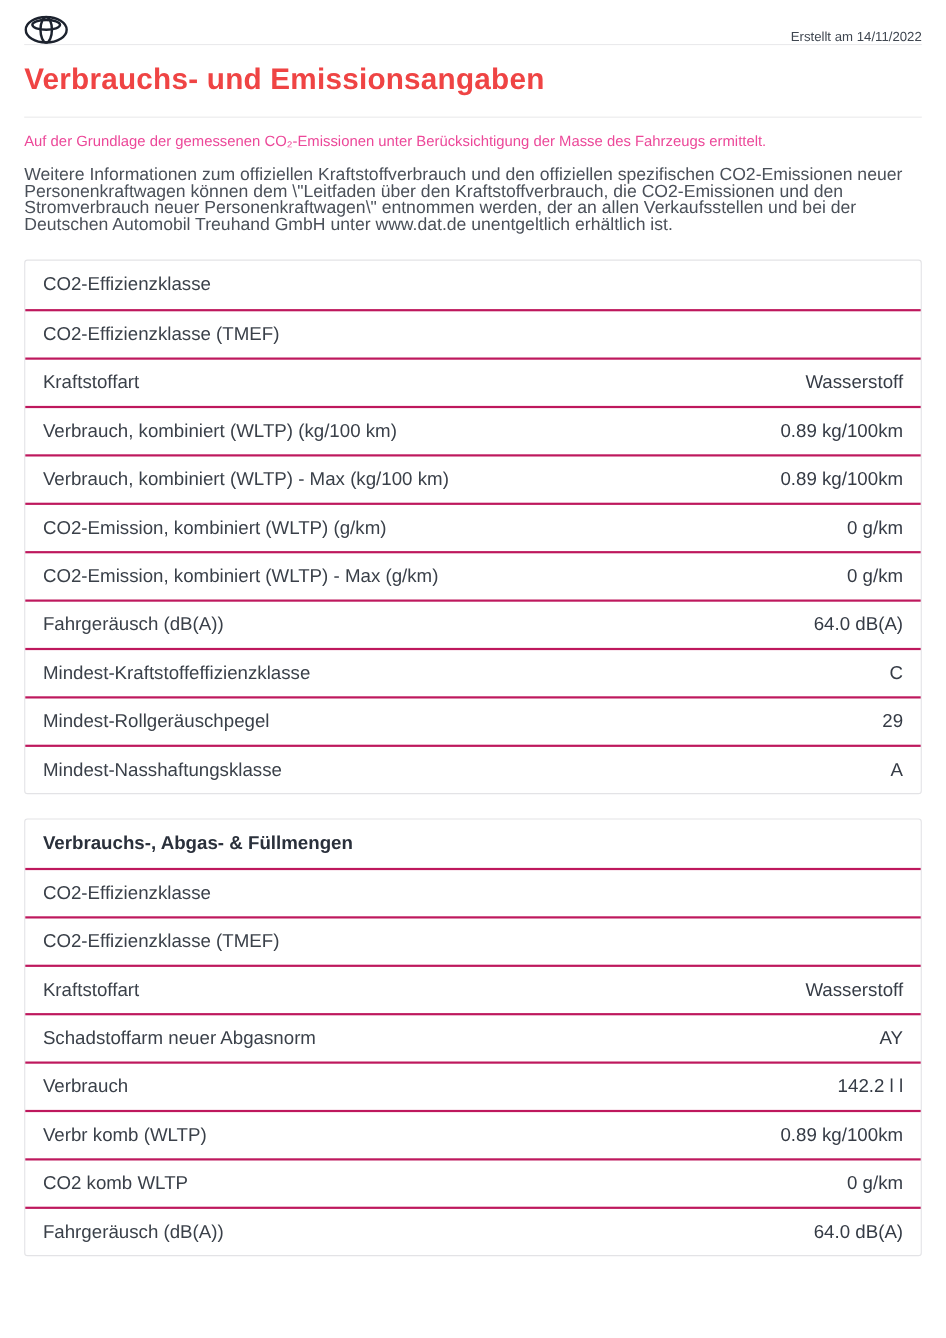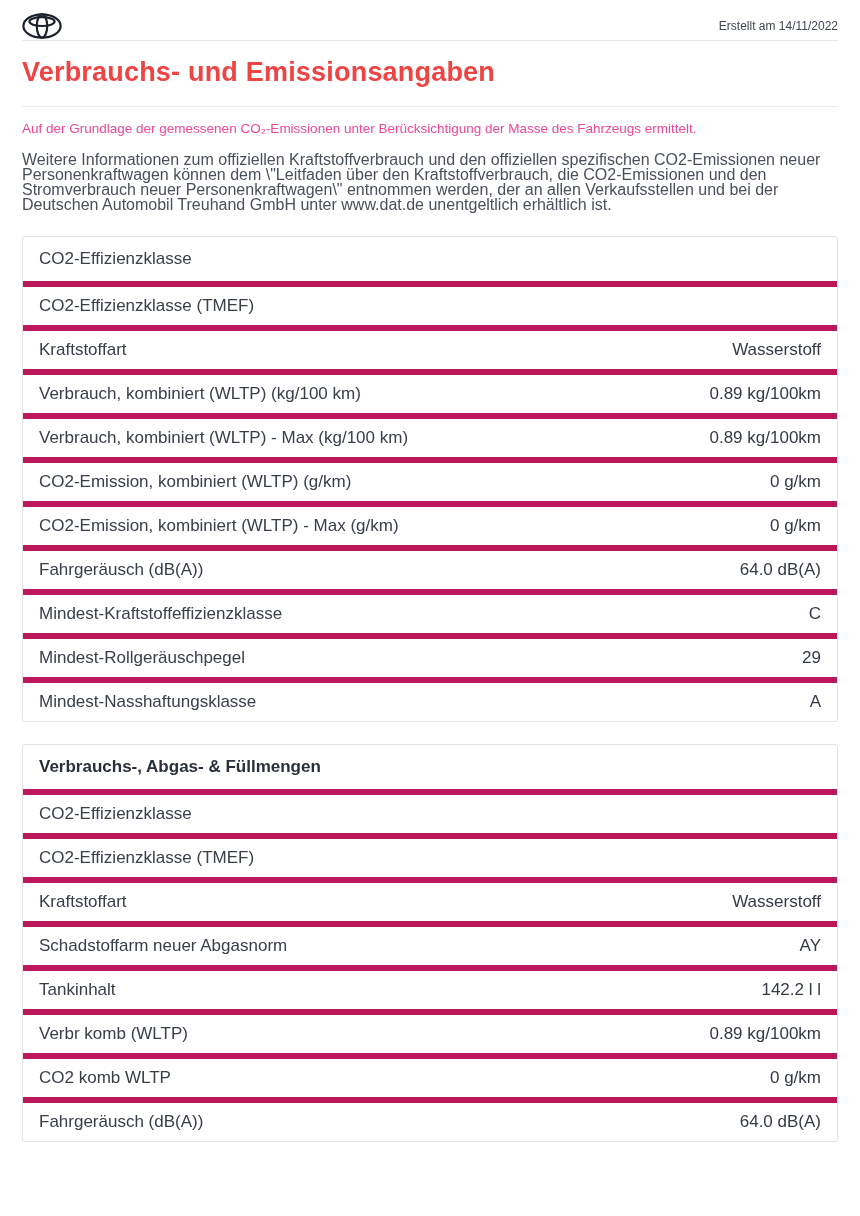--- a/index.html
+++ b/index.html
@@ -11,21 +11,21 @@
     font-family: "Liberation Sans", "DejaVu Sans", sans-serif;
     color: #3a4049;
     -webkit-font-smoothing: antialiased;
   }
   .page { padding: 0 22px; }
 
   
   .topbar {
     display: flex;
     justify-content: space-between;
-    align-items: center;
+    align-items: flex-end;
     height: 40px;
     padding-top: 12px;
   }
   .logo svg { display: block; }
   .created {
     font-size: 12px;
     color: #3f4650;
   }
   .divider {
     border: none;
@@ -63,21 +63,21 @@
   }
   .row {
     display: flex;
     justify-content: space-between;
     align-items: center;
     height: 44px;
     padding: 0 16px;
     font-size: 17px;
     color: #3a4049;
   }
-  .row + .row { border-top: 6px solid #be185d; }
+  .row + .row { border-top: 2px solid #be185d; }
   .row .label { text-align: left; white-space: nowrap; }
   .row .value { text-align: right; white-space: nowrap; color: #353b45; }
   .row.header .label { font-weight: 700; color: #2a303b; }
 </style>
 </head>
 <body>
 
 <div class="page">
 
   <div class="topbar">
@@ -179,21 +179,21 @@
     <span class="label">Kraftstoffart</span>
     <span class="value">Wasserstoff</span>
   </div>
 
   <div class="row">
     <span class="label">Schadstoffarm neuer Abgasnorm</span>
     <span class="value">AY</span>
   </div>
 
   <div class="row">
-    <span class="label">Tankinhalt</span>
+    <span class="label">Verbrauch</span>
     <span class="value">142.2 l l</span>
   </div>
 
   <div class="row">
     <span class="label">Verbr komb (WLTP)</span>
     <span class="value">0.89 kg/100km</span>
   </div>
 
   <div class="row">
     <span class="label">CO2 komb WLTP</span>

